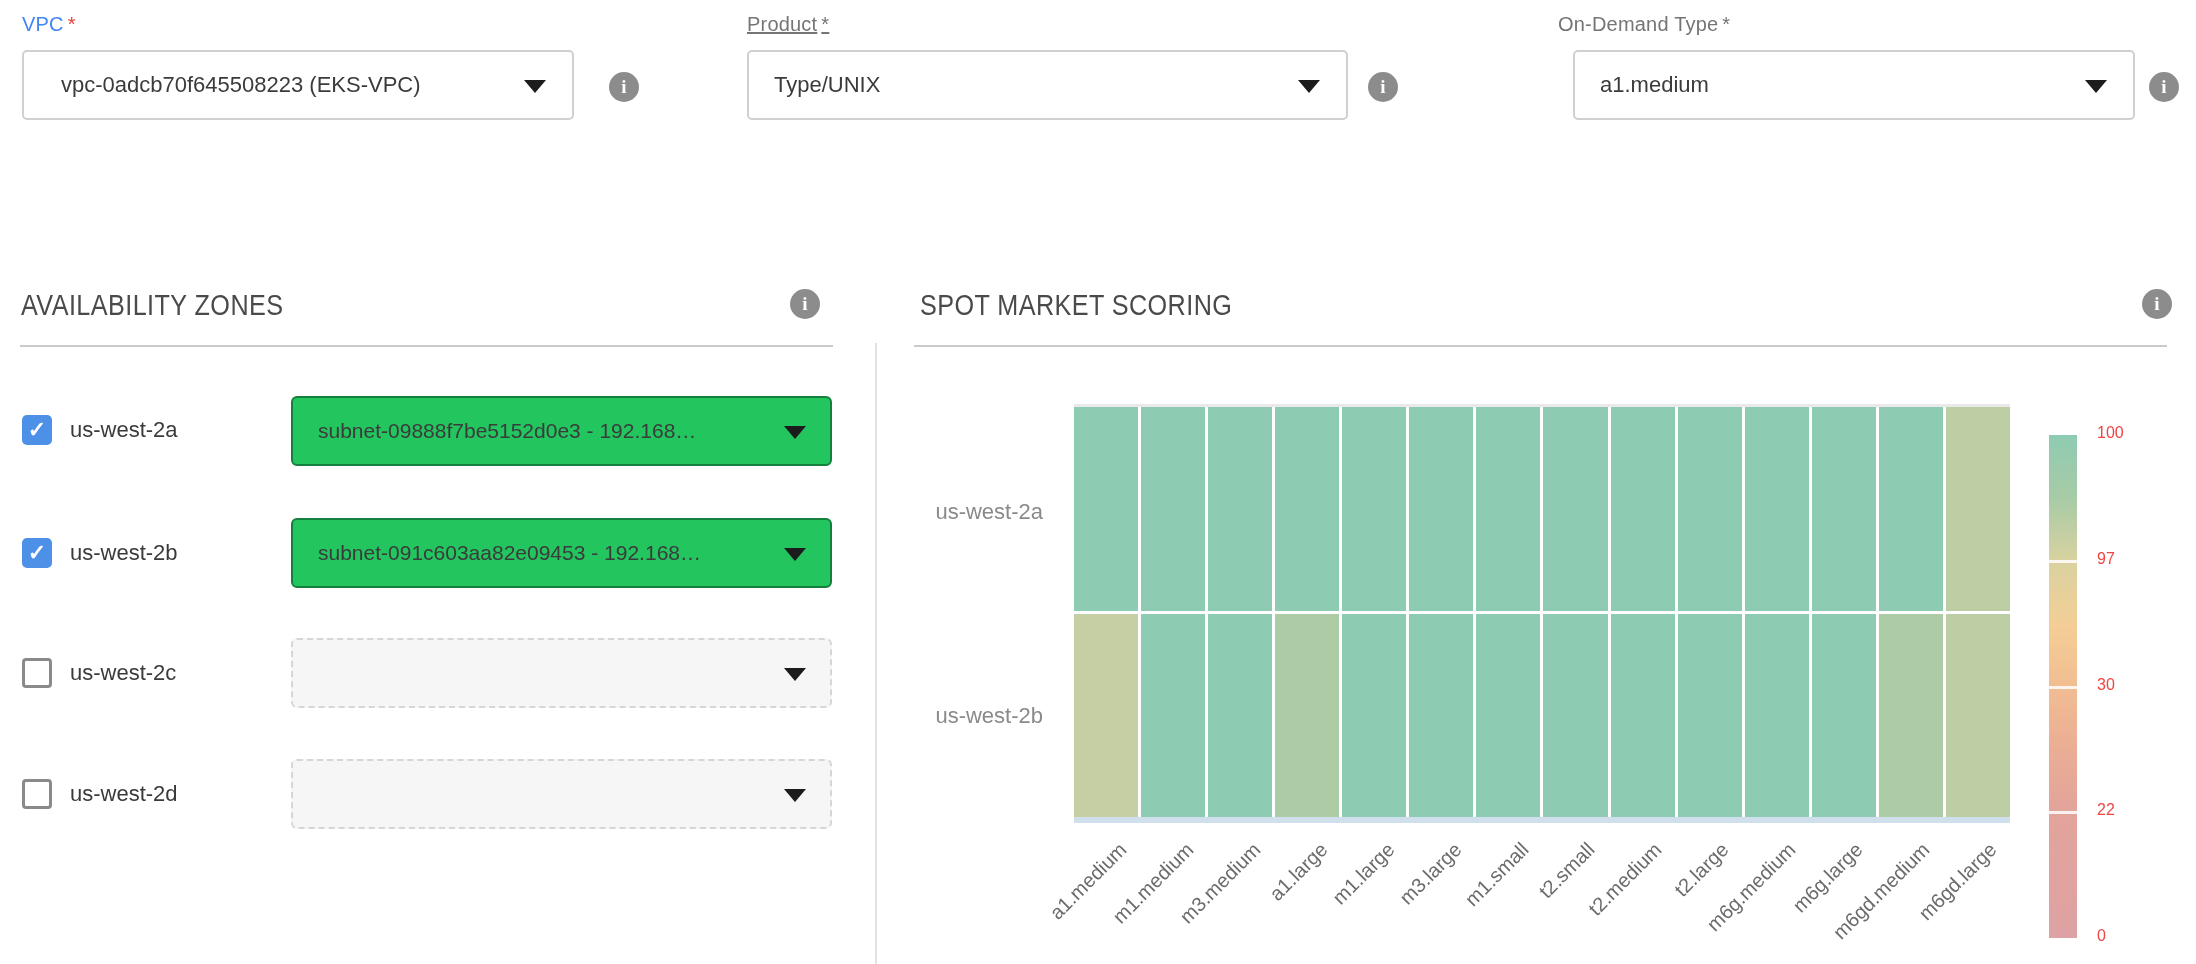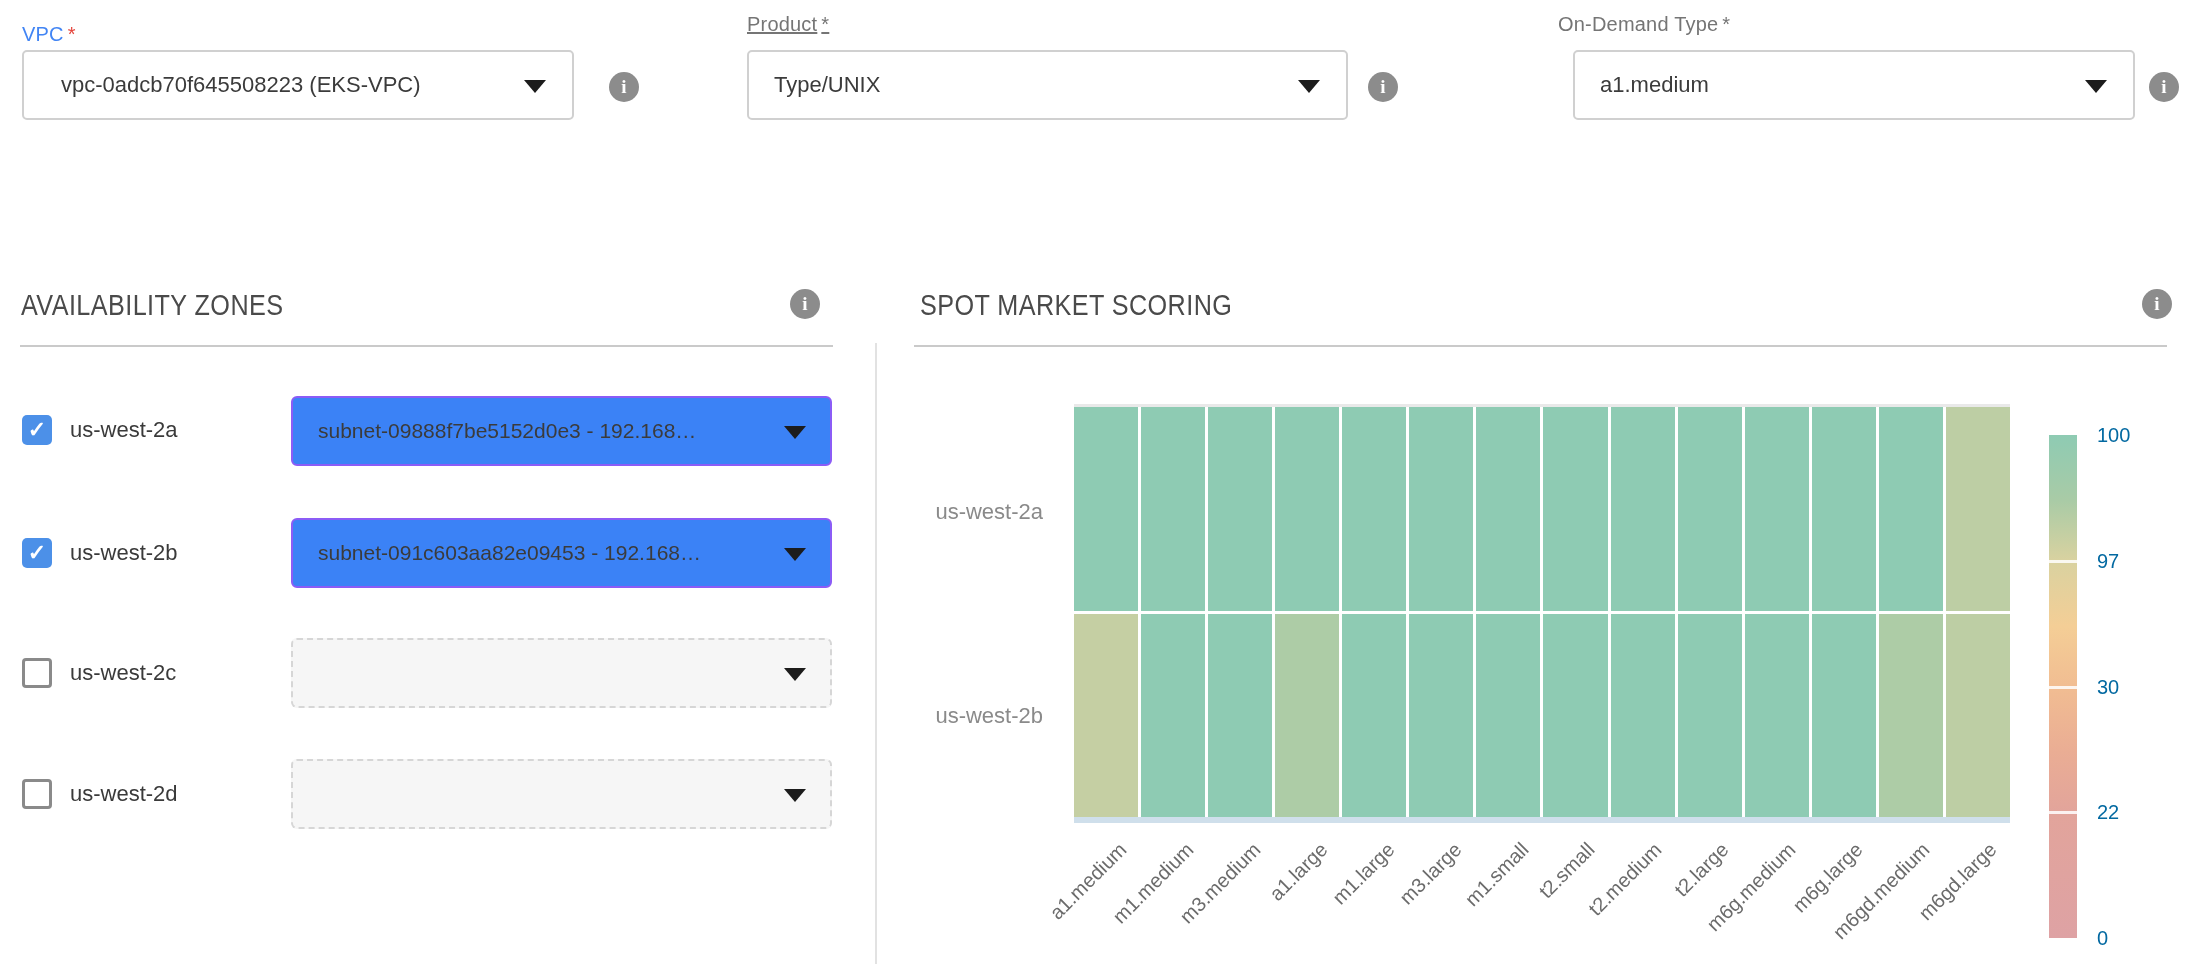--- a/index.html
+++ b/index.html
@@ -27,46 +27,46 @@
                  transform:scaleX(.84);transform-origin:0 50%;}
   .hrule{position:absolute;height:2px;background:#cacaca;}
   .vdivider{position:absolute;width:2px;background:#e2e2e2;}
 
   
   .az-checkbox{position:absolute;left:22px;width:30px;height:30px;box-sizing:border-box;cursor:pointer;}
   .az-checkbox.checked{background:#4C90E8;border-radius:5px;color:#fff;text-align:center;
                        line-height:30px;font-size:22px;font-weight:bold;}
   .az-checkbox.unchecked{background:#fff;border:3px solid #8a8a8a;border-radius:4px;}
   .az-zone-label{position:absolute;left:70px;font-size:22px;color:#3a3a3a;white-space:nowrap;}
-  .az-select{position:absolute;left:291px;width:541px;height:70px;box-sizing:border-box;background:#3b82f6;
-             border:2px solid #8b5cf6;border-radius:6px;cursor:pointer;}
+  .az-select{position:absolute;left:291px;width:541px;height:70px;box-sizing:border-box;background:#22c55e;
+             border:2px solid #15803d;border-radius:6px;cursor:pointer;}
   .az-select.disabled{border:2px dashed #d6d6d6;background:#f6f6f6;cursor:default;}
   .az-select .select-value{display:block;line-height:66px;padding:0 60px 0 25px;font-size:21px;color:#3b3b3b;
              white-space:nowrap;overflow:hidden;}
 
   
   #heatmap-grid{position:absolute;left:1074px;top:407px;width:936px;height:410px;display:grid;
                 grid-template-rows:1fr 1fr;gap:3px;background:transparent;}
   .hm-cell{width:100%;height:100%;}
   .hm-topline{position:absolute;left:1074px;top:404px;width:936px;height:3px;background:#e9e9e9;}
   .hm-baseline{position:absolute;left:1074px;top:817px;width:936px;height:6px;background:#cfdfeb;}
   .hm-row-label{position:absolute;left:850px;width:193px;text-align:right;font-size:22px;color:#8a8a8a;}
   .hm-x-label{position:absolute;width:240px;height:28px;line-height:28px;text-align:right;font-size:20px;
               color:#6b6b6b;transform:rotate(-45deg);transform-origin:100% 0;white-space:nowrap;}
   #colorbar{position:absolute;left:2049px;top:435px;width:28px;height:503px;}
   .cb-sep{position:absolute;left:0;width:100%;height:3px;background:rgba(255,255,255,.85);}
-  .cb-tick{position:absolute;left:2097px;width:80px;font-size:20px;color:#0369a1;}
+  .cb-tick{position:absolute;left:2097px;width:80px;font-size:16px;color:#ef4444;}
 </style>
 </head>
 <body>
 
 <div id="app">
 
   <div>
-    <div class="field-label" style="left:22px;top:23px;"><span class="lbl-focused">VPC</span><span class="req-focused">*</span></div>
+    <div class="field-label" style="left:22px;top:13px;"><span class="lbl-focused">VPC</span><span class="req-focused">*</span></div>
     <div class="select-box" style="left:22px;top:50px;width:552px;padding-left:12px;">
       <span class="select-value">vpc-0adcb70f645508223 (EKS-VPC)</span>
       <span class="caret"></span>
     </div>
     <div class="info-icon" style="left:609px;top:72px;">i</div>
   </div>
 
   <div>
     <div class="field-label" style="left:747px;top:13px;text-decoration:underline;"><span>Product</span><span class="req">*</span></div>
     <div class="select-box" style="left:747px;top:50px;width:601px;">

